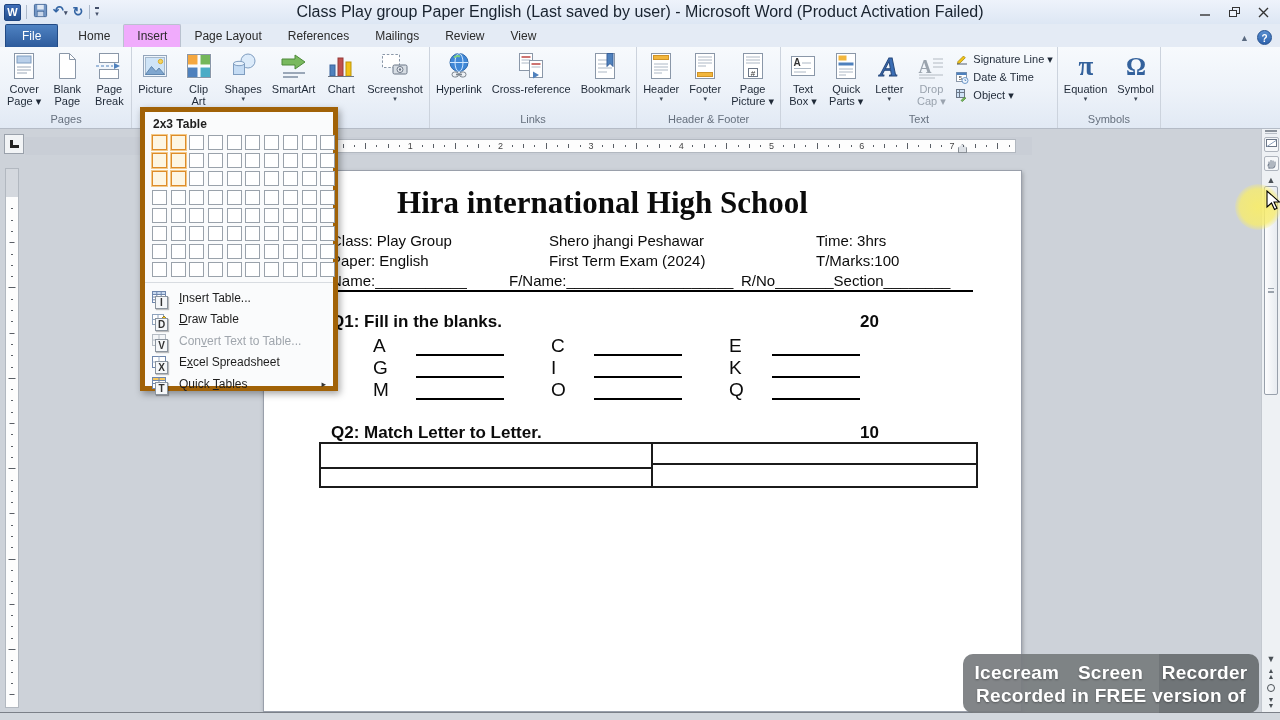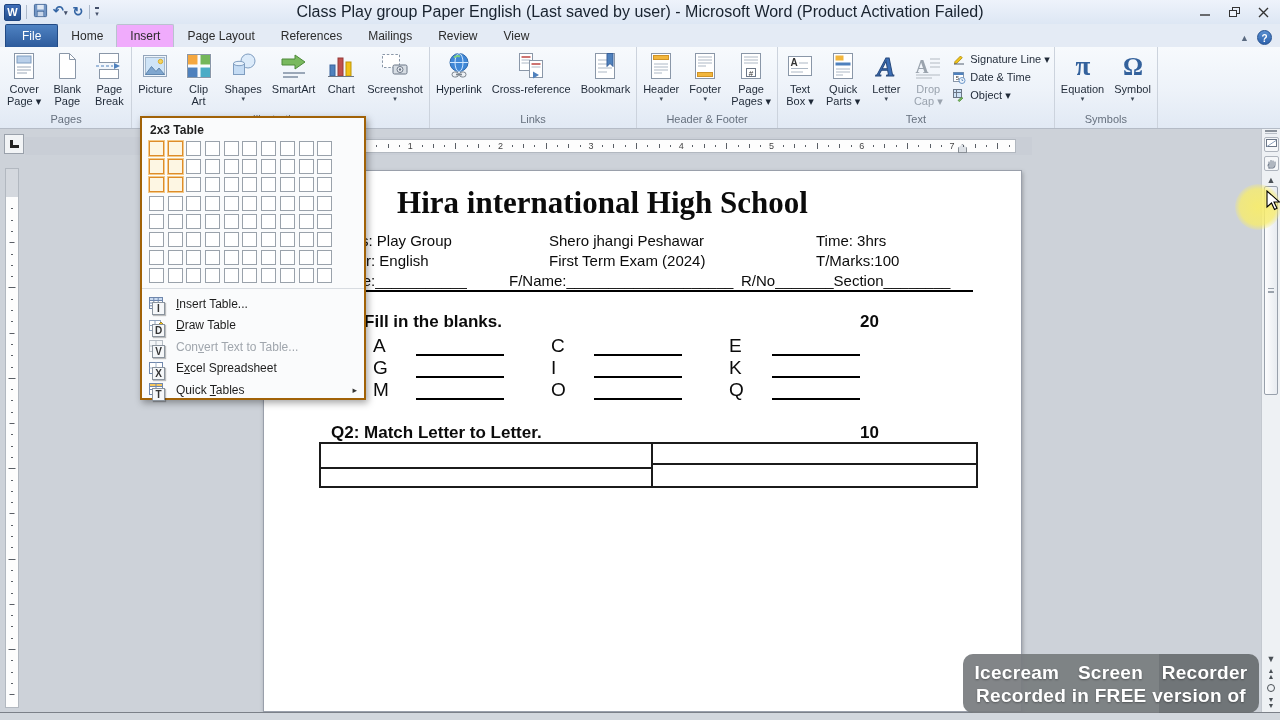--- a/index.html
+++ b/index.html
@@ -22,21 +22,21 @@
   .winbtn { width:29px; height:18px; display:flex; align-items:center; justify-content:center; }
   .winbtn svg { display:block; }
 
   
   .tabrow { position:absolute; top:24px; left:0; right:0; height:23px; display:flex;
     align-items:flex-end; padding-left:5px; }
   .tab { font-size:12px; color:#2b2b2b; padding:4px 13px 4px; }
   .tab.active { background:#f0abfc; border:1px solid #b9c2cf; border-bottom:none;
     border-radius:2px 2px 0 0; }
   .tab.file { background:linear-gradient(#4e82c2,#2d5b9c); color:#fff;
-    border-radius:2px 2px 0 0; padding:4px 16px; border:1px solid #224a84; border-bottom:none;}
+    border-radius:2px 2px 0 0; padding:4px 16px; margin-right:7px; border:1px solid #224a84; border-bottom:none;}
   .tabrow-right { margin-left:auto; display:flex; align-items:center; gap:8px; padding-right:8px; padding-bottom:2px; }
   .chev { color:#5a6a80; font-size:9px; }
   .helpbtn { width:15px; height:15px; border-radius:50%; background:linear-gradient(#5a8fd0,#2d62ad);
     color:#fff; font-size:10px; font-weight:bold; text-align:center; line-height:15px; border:1px solid #24508f;}
 
   
   .ribbon { position:absolute; top:47px; left:0; right:0; height:82px;
     background:linear-gradient(#f7fafd,#edf2f9 55%,#e1e9f4);
     border-bottom:1px solid #b4bbc6; display:flex; align-items:stretch; padding-left:1px; }
   .rib-group { display:flex; flex-direction:column; border-right:1px solid #ccd3dd; padding:0 1px; }
@@ -96,22 +96,22 @@
     color:#4a5056; font-size:9px; }
   .thumb { position:absolute; left:2px; width:14px; background:linear-gradient(90deg,#fdfdfe,#e7ebf0);
     border:1px solid #98a0ab; border-radius:2px; }
   .grip { position:absolute; left:3px; right:3px; top:50%; height:5px; margin-top:-3px;
     border-top:1px solid #9aa2ac; border-bottom:1px solid #9aa2ac; }
   .grip:after { content:""; position:absolute; left:0; right:0; top:2px; border-top:1px solid #9aa2ac; }
   .browse-circle { position:absolute; left:5px; width:8px; height:8px; border:1px solid #4a5056; border-radius:50%; }
   .dbl { position:absolute; left:0; width:18px; text-align:center; font-size:7px; line-height:6px; color:#4a5056; }
 
   
-  .dropdown { position:absolute; left:140px; top:116px; width:226px; height:284px; background:#fafbfc;
-    border:2px solid #a16207; box-shadow:2px 3px 7px rgba(0,0,0,.35); z-index:60; }
+  .dropdown { position:absolute; left:140px; top:107px; width:198px; height:284px; background:#fafbfc;
+    border:5px solid #a16207; box-shadow:2px 3px 7px rgba(0,0,0,.35); z-index:60; }
   .dd-title { font-size:12px; font-weight:bold; color:#1e1e1e; padding:5px 8px 3px; }
   .dd-grid { position:absolute; left:7px; top:23px; display:grid;
     grid-template-columns:repeat(10,15px); grid-auto-rows:15px; column-gap:3.7px; row-gap:3.2px; }
   .dd-cell { background:#fff; border:1px solid #9aa2ab; }
   .dd-cell.sel { background:#fdf6e3; border:1px solid #dd8c2b; box-shadow:0 0 0 1px #f3c988; }
   .dd-menu { position:absolute; left:0; right:0; top:170px; border-top:1px solid #d8dce1; padding-top:4px; }
   .dd-item { position:relative; height:21.5px; display:flex; align-items:center; font-size:12px; color:#1e1e1e; padding-left:34px; }
   .dd-item.dis { color:#a0a6ad; }
   .dd-item .mic { position:absolute; left:6px; top:2px; width:16px; height:16px; }
   .dd-item .mic svg { width:16px; height:16px; display:block; }
@@ -390,21 +390,21 @@
               <svg viewBox="0 0 32 32">
                 <rect x="6.5" y="3.5" width="19" height="25" fill="#fff" stroke="#8a97a8"></rect>
                 <line x1="9" y1="7" x2="23" y2="7" stroke="#adb8c5"></line>
                 <line x1="9" y1="10" x2="23" y2="10" stroke="#adb8c5"></line>
                 <line x1="9" y1="13" x2="23" y2="13" stroke="#adb8c5"></line>
                 <rect x="11.5" y="18.5" width="9" height="8" fill="#fff" stroke="#6b7686"></rect>
                 <text x="16" y="25.5" font-size="8" text-anchor="middle" fill="#333" font-family="sans-serif">#</text>
               </svg>
             </div>
             <div>Page</div>
-            <div>Pages ▾</div>
+            <div>Picture ▾</div>
           </div>
         </div>
         <div class="rib-group-label">Header &amp; Footer</div>
       </div>
       <div class="rib-group">
         <div class="rib-buttons">
           <div class="rib-btn">
             <div class="ric">
               <svg viewBox="0 0 32 32">
                 <rect x="4.5" y="6.5" width="23" height="19" fill="#fff" stroke="#8a97a8"></rect>

